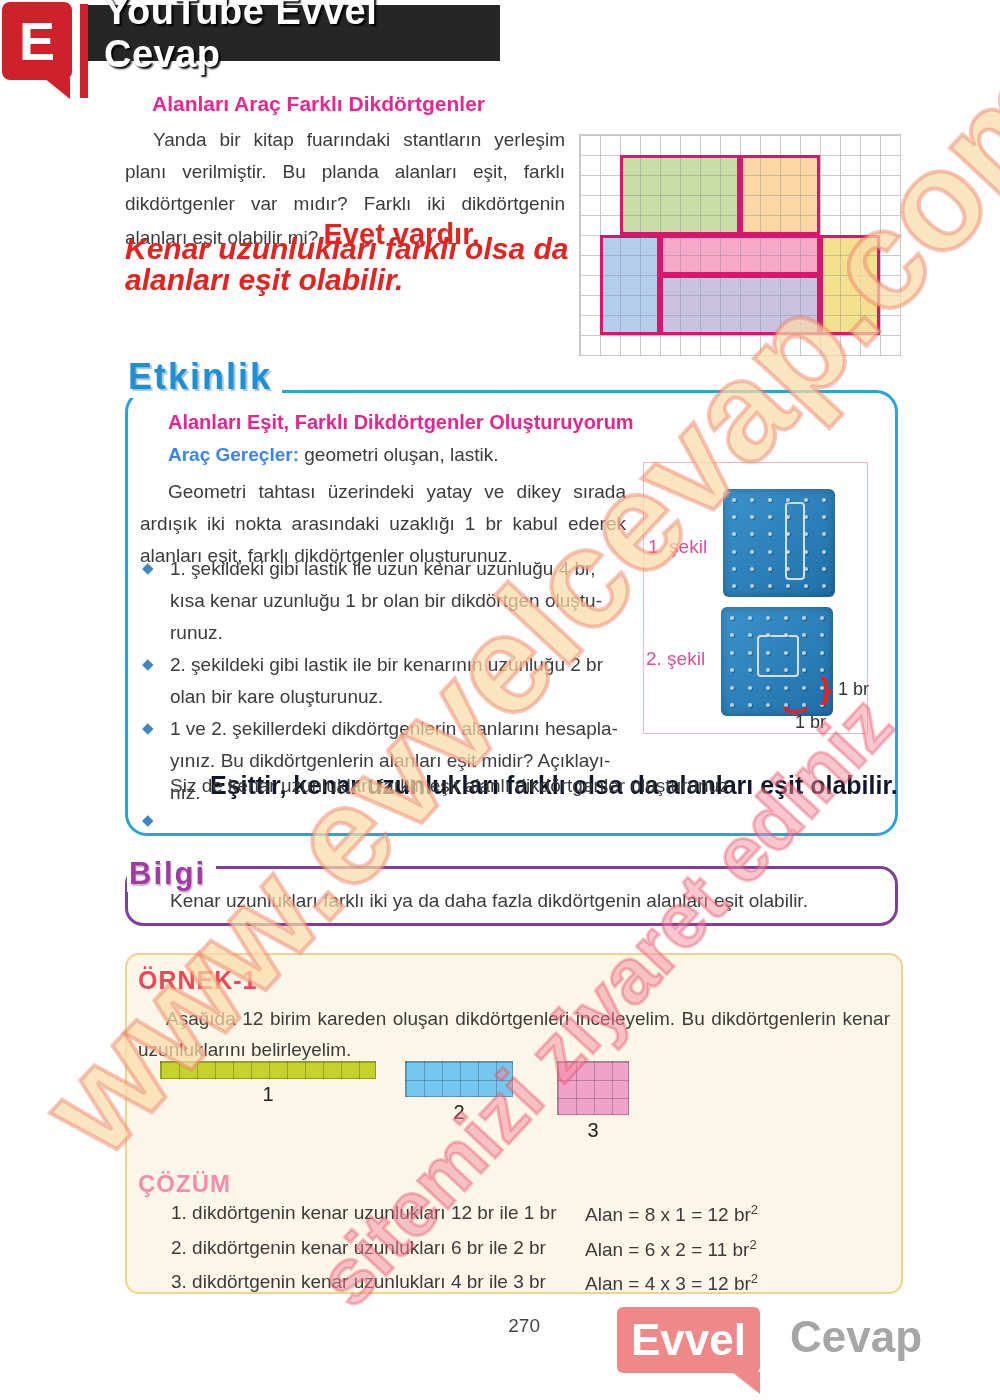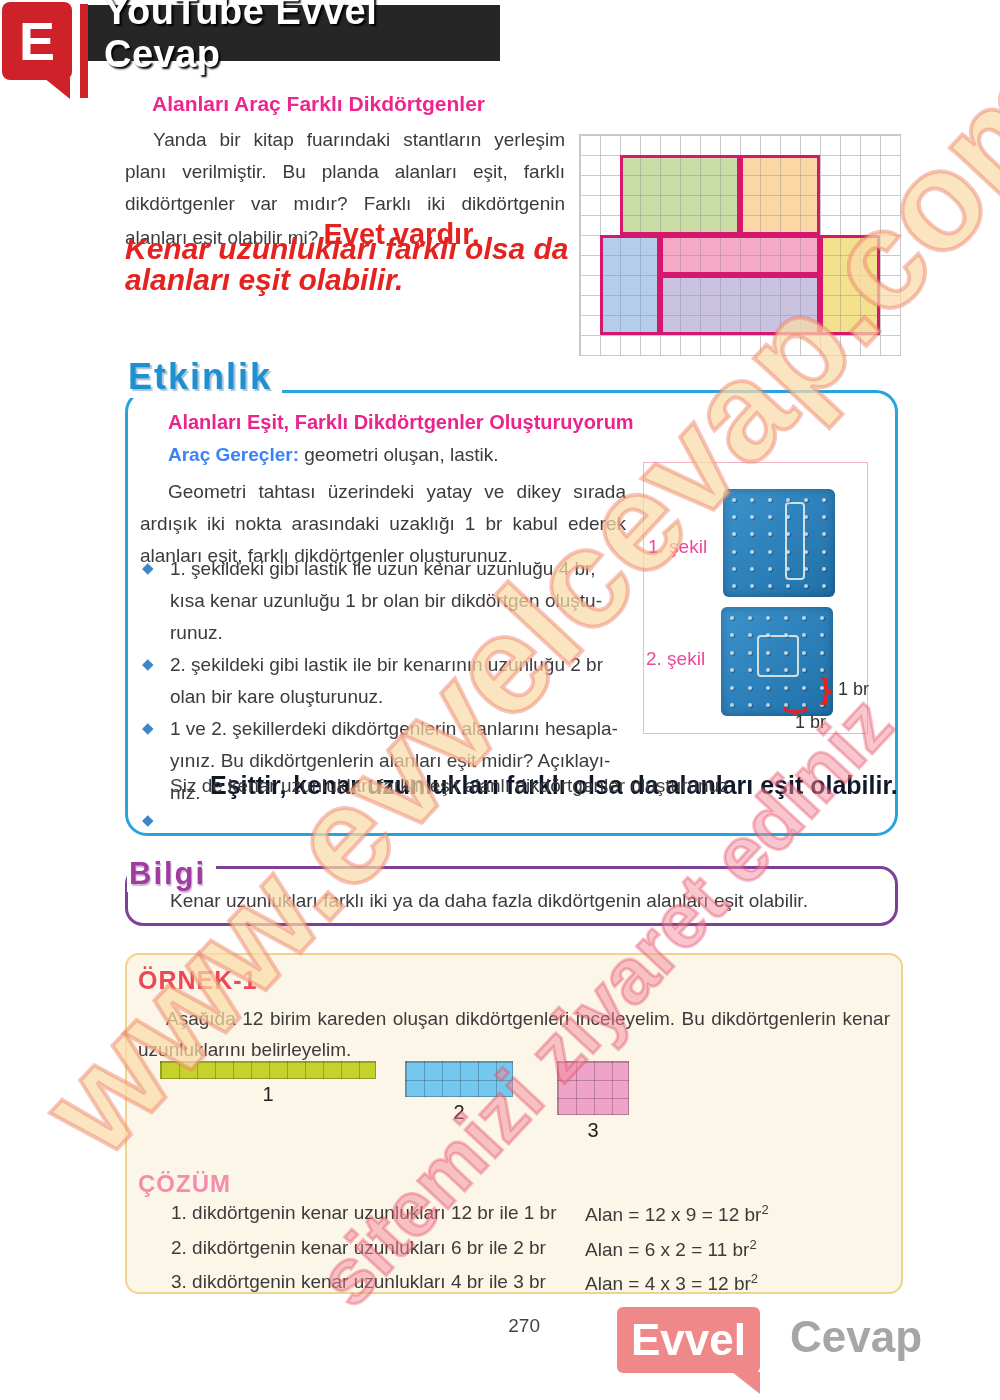--- a/index.html
+++ b/index.html
@@ -272,21 +272,21 @@
   </div>
   <div class="rect-slot" id="slot3">
     <div class="unit-rect" id="unit-rect-3" style="width: 72px; height: 54px; background-color: rgb(240, 163, 200);"></div>
     <div class="rect-label">3</div>
   </div>
 
   <div class="abs cozum-label">ÇÖZÜM</div>
 
   <div class="sol-row" style="top:1202px;">
     <span class="sol-left">1. dikdörtgenin kenar uzunlukları 12 br ile 1 br</span>
-    <span class="sol-right"><span>Alan = 12 x 9 = 12 br</span><sup>2</sup></span>
+    <span class="sol-right"><span>Alan = 8 x 1 = 12 br</span><sup>2</sup></span>
   </div>
   <div class="sol-row" style="top:1237px;">
     <span class="sol-left">2. dikdörtgenin kenar uzunlukları 6 br ile 2 br</span>
     <span class="sol-right"><span>Alan = 6 x 2 = 11 br</span><sup>2</sup></span>
   </div>
   <div class="sol-row" style="top:1271px;">
     <span class="sol-left">3. dikdörtgenin kenar uzunlukları 4 br ile 3 br</span>
     <span class="sol-right"><span>Alan = 4 x 3 = 12 br</span><sup>2</sup></span>
   </div>
 

